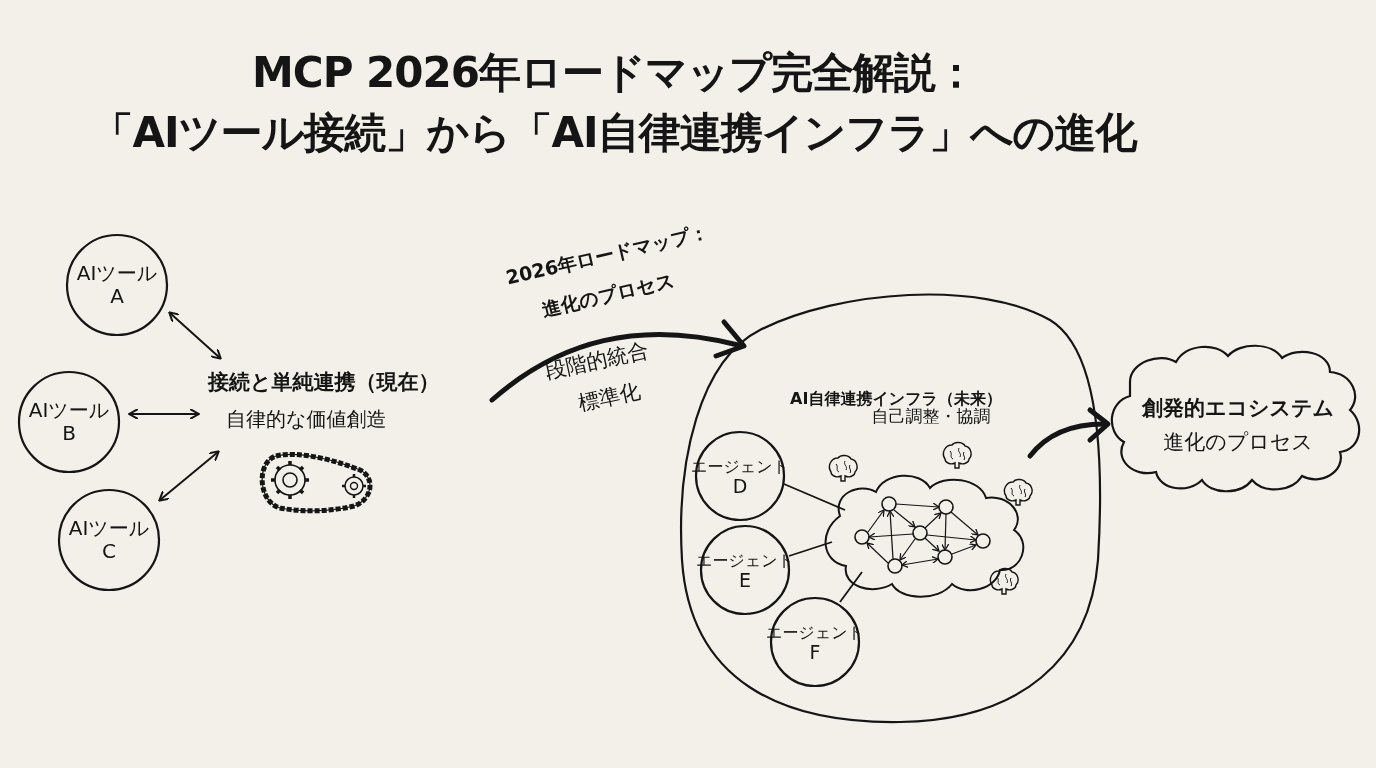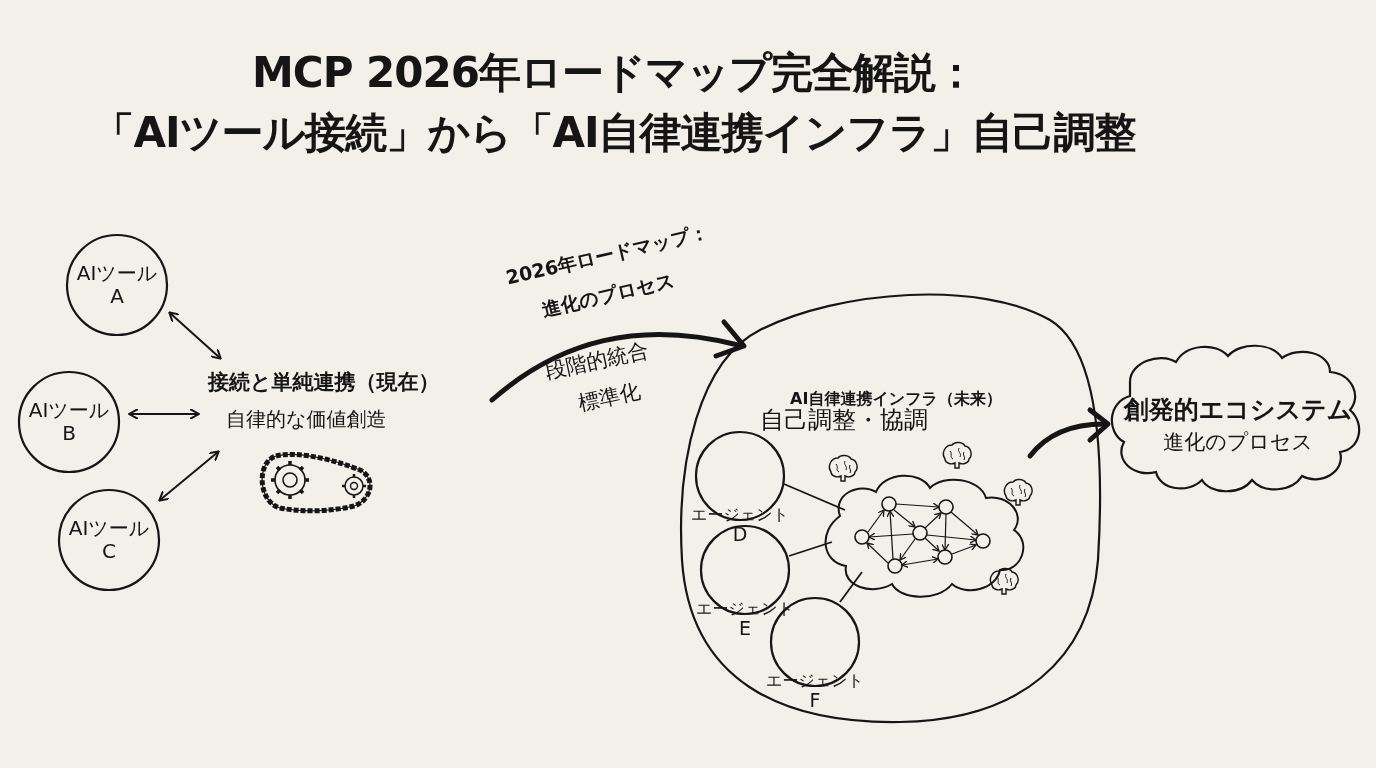--- a/index.html
+++ b/index.html
@@ -15,27 +15,27 @@
     font-family: "DejaVu Sans", sans-serif; font-weight: bold;
     font-size: 42px; letter-spacing: -1px; line-height: 1;
   }
   #title-1 { top: 52px; }
   #title-2 { top: 112px; }
   svg.canvas { position: absolute; left: 0; top: 0; }
   .t { position: absolute; white-space: nowrap; line-height: 1.15; }
   .center { text-align: center; transform: translateX(-50%); }
   .bold { font-weight: bold; }
   .node-label { font-size: 20px; text-align: center; transform: translate(-50%, -50%); }
-  .agent-label { font-size: 16px; text-align: center; transform: translate(-50%, -50%); margin-top: 48px; }
+  .agent-label { font-size: 16px; text-align: center; transform: translate(-50%, -50%); }
 </style>
 </head>
 <body>
 
 <div class="title" id="title-1">MCP 2026年ロードマップ完全解説：</div>
-<div class="title" id="title-2">「AIツール接続」から「AI自律連携インフラ」自己調整</div>
+<div class="title" id="title-2">「AIツール接続」から「AI自律連携インフラ」への進化</div>
 
 <svg class="canvas" width="1376" height="768" viewBox="0 0 1376 768">
   <defs>
     <marker id="ah" markerWidth="10" markerHeight="10" refX="8" refY="5" orient="auto-start-reverse" markerUnits="userSpaceOnUse">
       <path d="M0,0 L9,5 L0,10" fill="none" stroke="#151515" stroke-width="2"></path>
     </marker>
     <marker id="ahs" markerWidth="7" markerHeight="7" refX="6" refY="3.5" orient="auto-start-reverse" markerUnits="userSpaceOnUse">
       <path d="M0,0 L6,3.5 L0,7" fill="none" stroke="#151515" stroke-width="1.3"></path>
     </marker>
     <g id="brain">
@@ -181,29 +181,29 @@
 
 <div class="t bold" style="left:208px; top:370px; font-size:21px;">接続と単純連携（現在）</div>
 <div class="t" style="left:226px; top:408px; font-size:20px;">自律的な価値創造</div>
 
 <div class="t bold" style="left:504px; top:268px; font-size:19px; transform:rotate(-13deg); transform-origin:left top;">2026年ロードマップ：</div>
 <div class="t bold" style="left:540px; top:300px; font-size:19px; transform:rotate(-13deg); transform-origin:left top;">進化のプロセス</div>
 <div class="t" style="left:543px; top:360px; font-size:21px; transform:rotate(-12deg); transform-origin:left top;">段階的統合</div>
 <div class="t" style="left:576px; top:392px; font-size:21px; transform:rotate(-12deg); transform-origin:left top;">標準化</div>
 
 <div class="t bold center" style="left:896px; top:380px; font-size:16px;margin-top:10px;">AI自律連携インフラ（未来）</div>
-<div class="t center" style="left:844px; top:407px; font-size:24px;">自己調整・協調</div>
+<div class="t center" style="left:931px; top:407px; font-size:17px;">自己調整・協調</div>
 
 <div class="t agent-label" style="left:740px; top:478px;">
   <div>エージェント</div>
   <div style="font-size:19px;">D</div>
 </div>
 <div class="t agent-label" style="left:745px; top:572px;">
   <div>エージェント</div>
   <div style="font-size:19px;">E</div>
 </div>
 <div class="t agent-label" style="left:815px; top:644px;">
   <div>エージェント</div>
   <div style="font-size:19px;">F</div>
 </div>
 
-<div class="t bold center" style="left:1238px; top:396px; font-size:25px;">創発的エコシステム</div>
+<div class="t bold center" style="left:1238px; top:396px; font-size:21px;">創発的エコシステム</div>
 <div class="t center" style="left:1238px; top:430px; font-size:21px;">進化のプロセス</div>
 
 </body></html>

